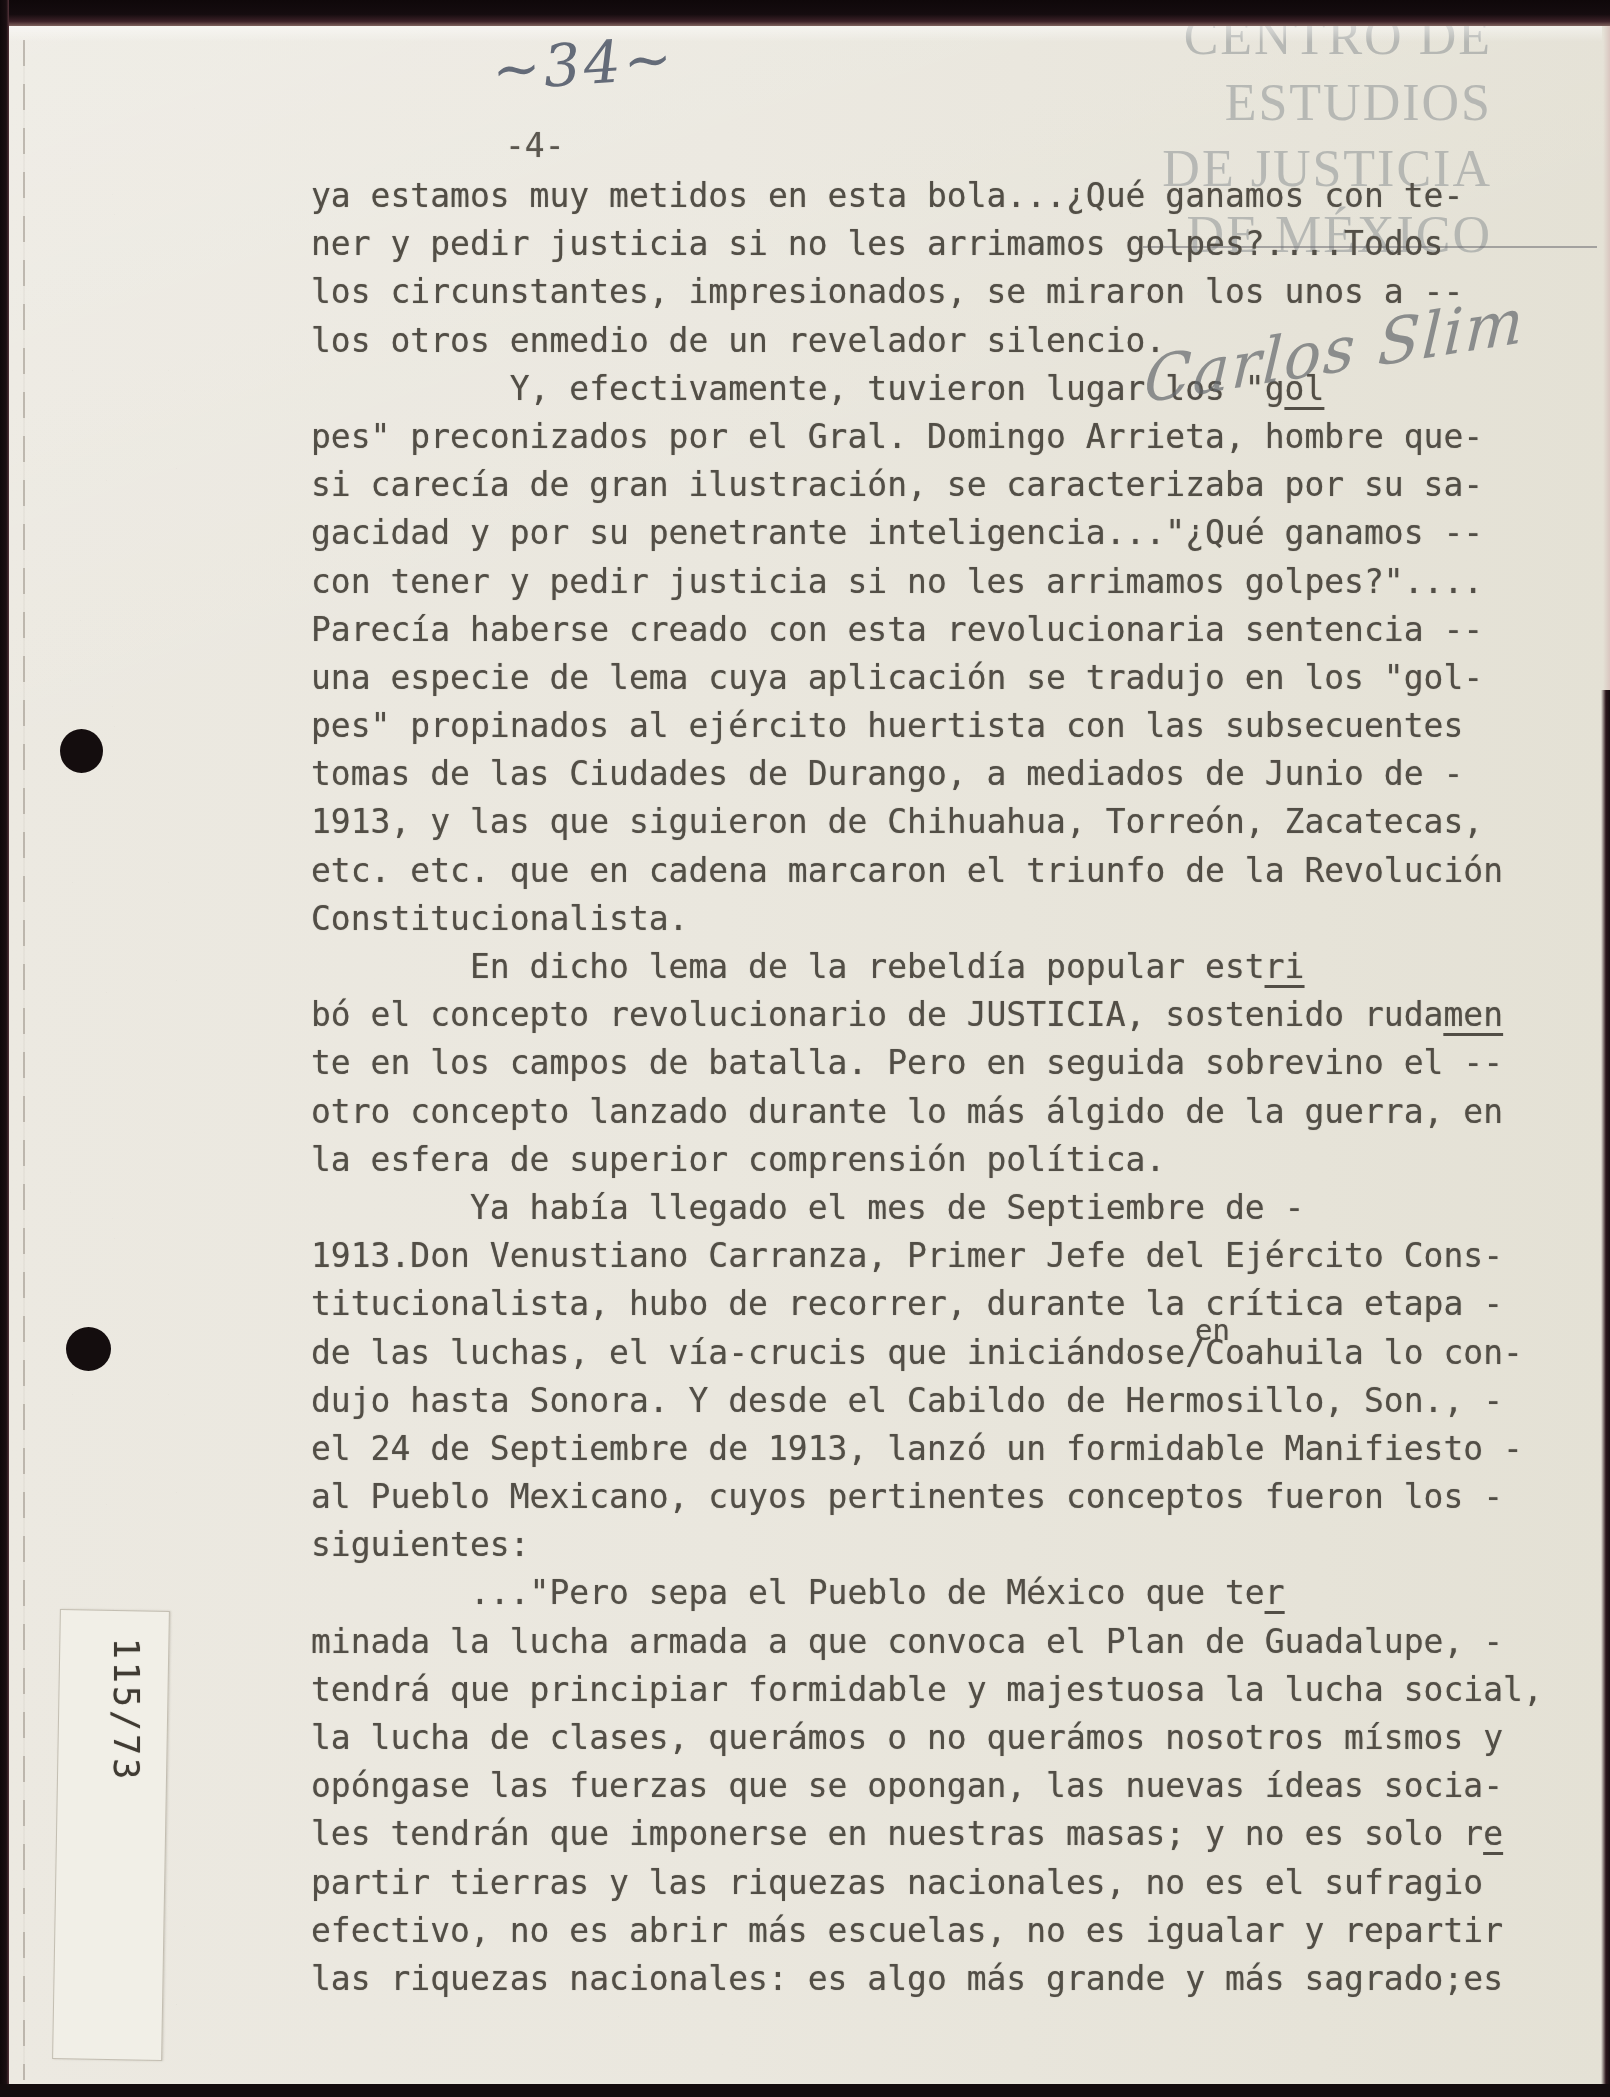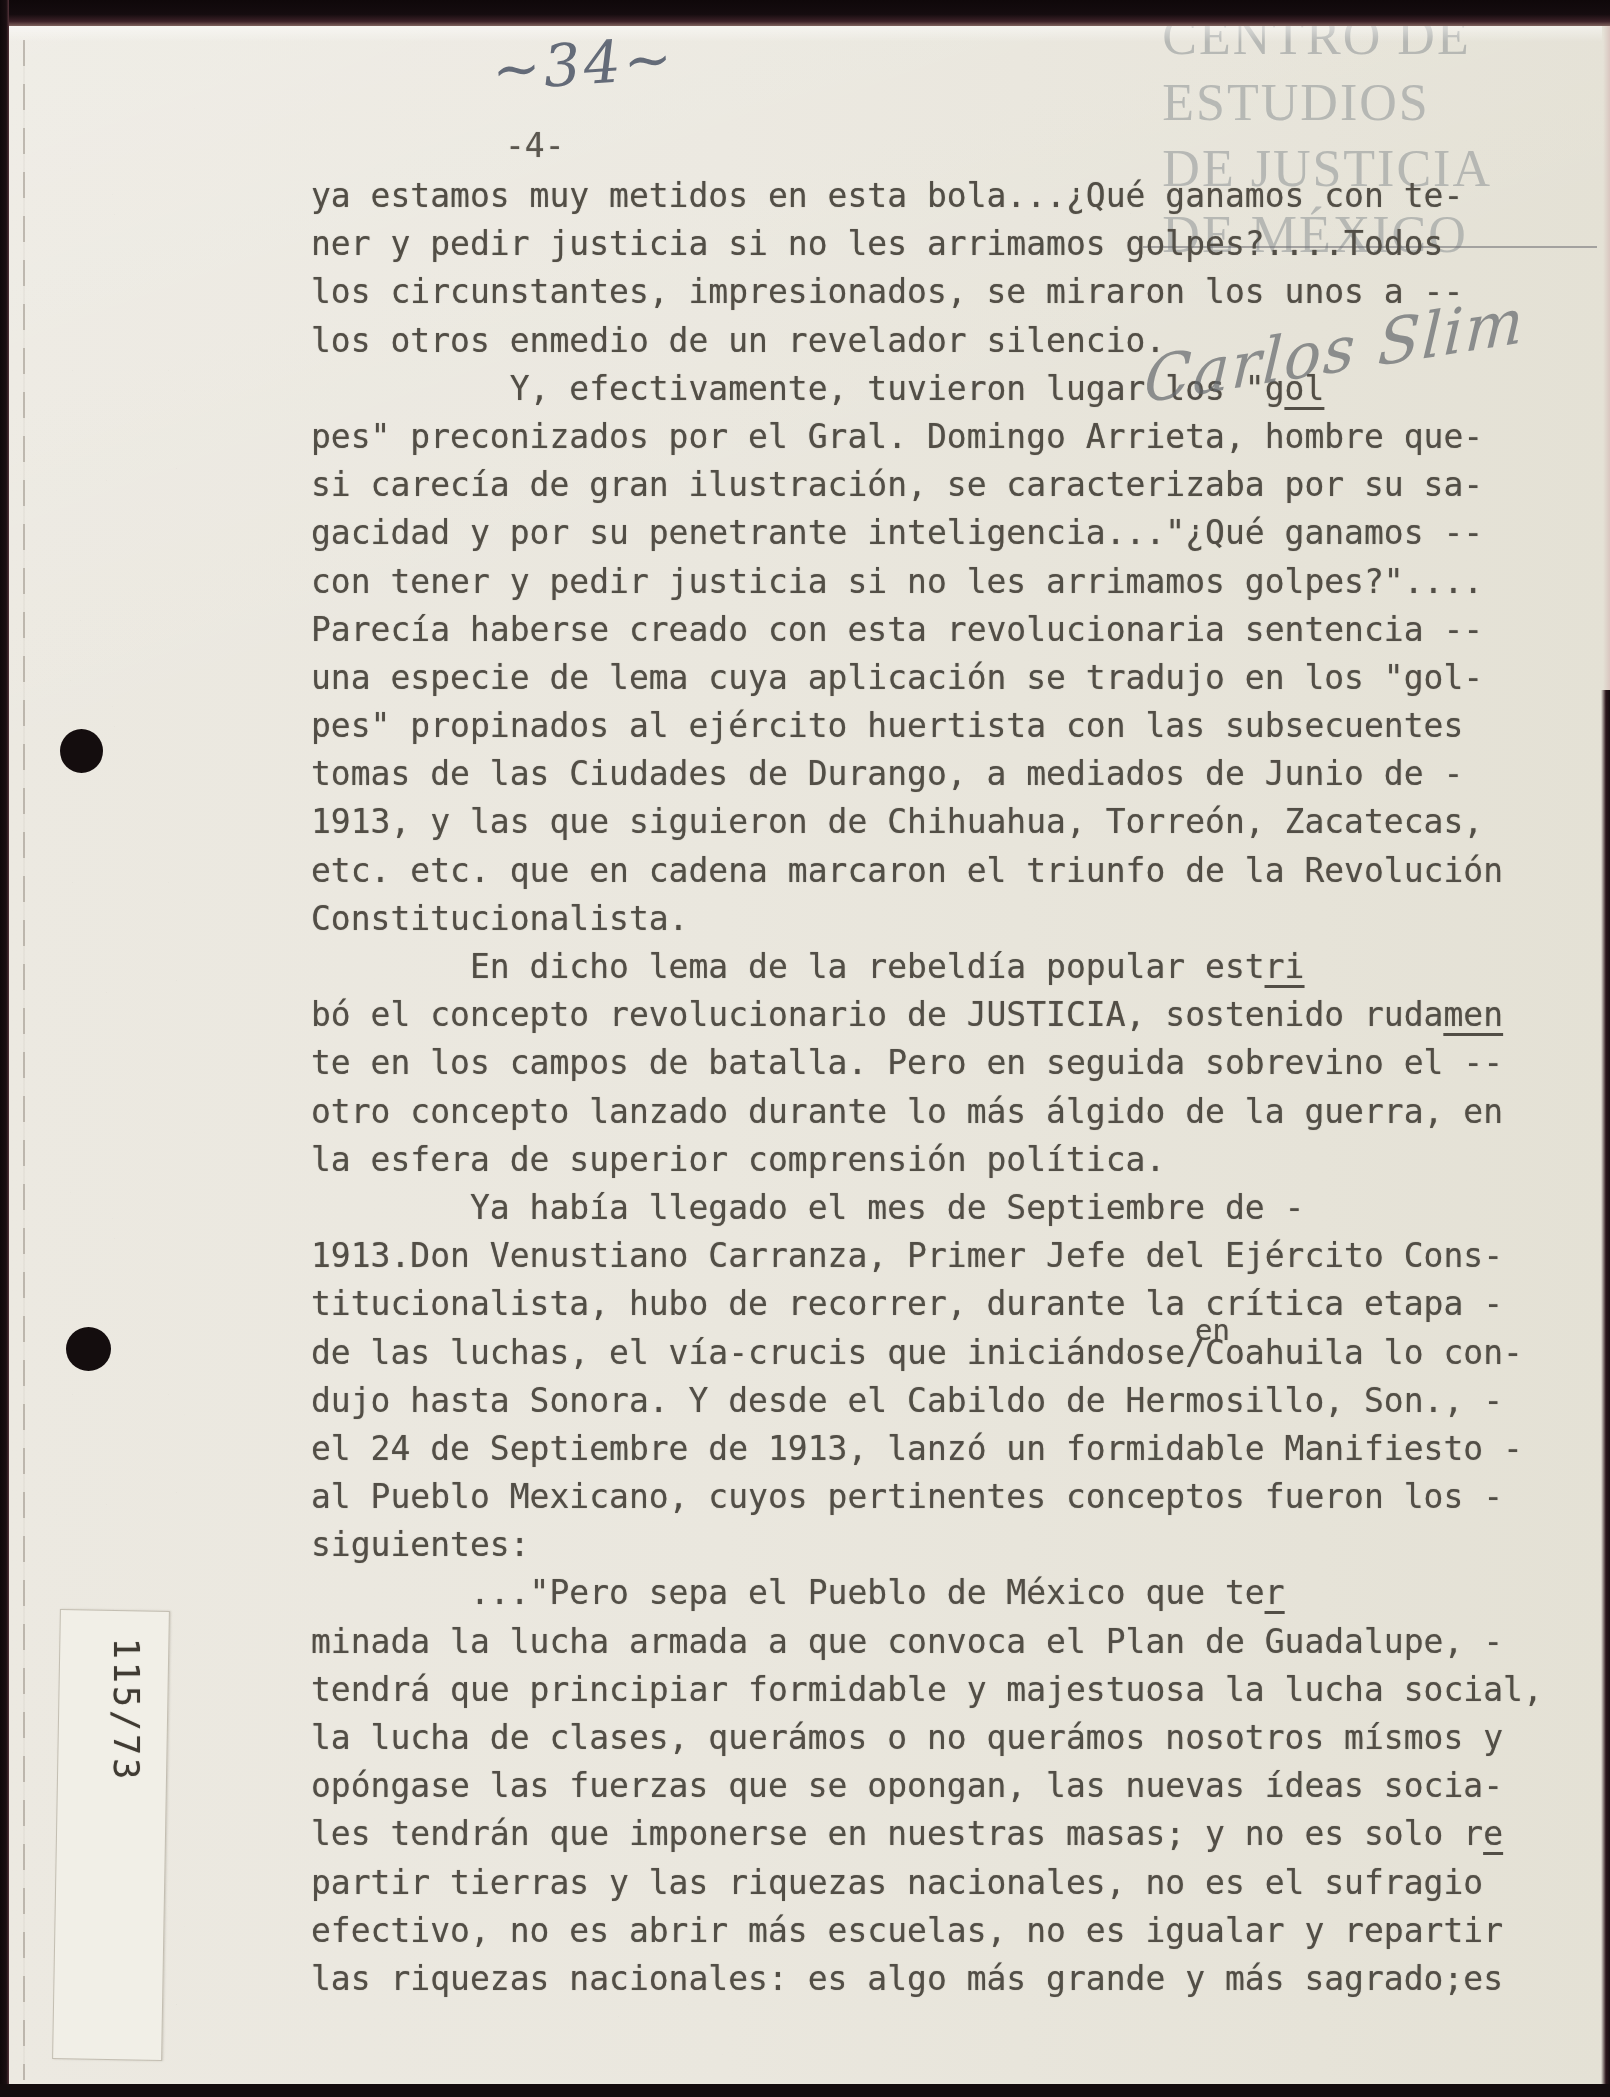--- a/index.html
+++ b/index.html
@@ -31,21 +31,21 @@
     transform:rotate(-4deg);opacity:.85;
   }
   #typed-num{
     position:absolute;left:505px;top:126px;
     font-size:33px;color:#5b574f;
     text-shadow:0 0 1px rgba(82,78,70,0.5);
   }
   
   #wm-institution{
     position:absolute;top:4px;right:118px;
-    text-align:left;
+    text-align:right;
     font-family:"Liberation Serif", serif;
     font-size:52px;line-height:66px;letter-spacing:2px;
     color:rgba(142,148,150,0.55);
   }
   #wm-rule{
     position:absolute;left:1143px;top:246px;width:454px;height:2px;
     background:rgba(110,110,114,0.55);
   }
   #wm-foundation{
     position:absolute;left:1192px;top:258px;

